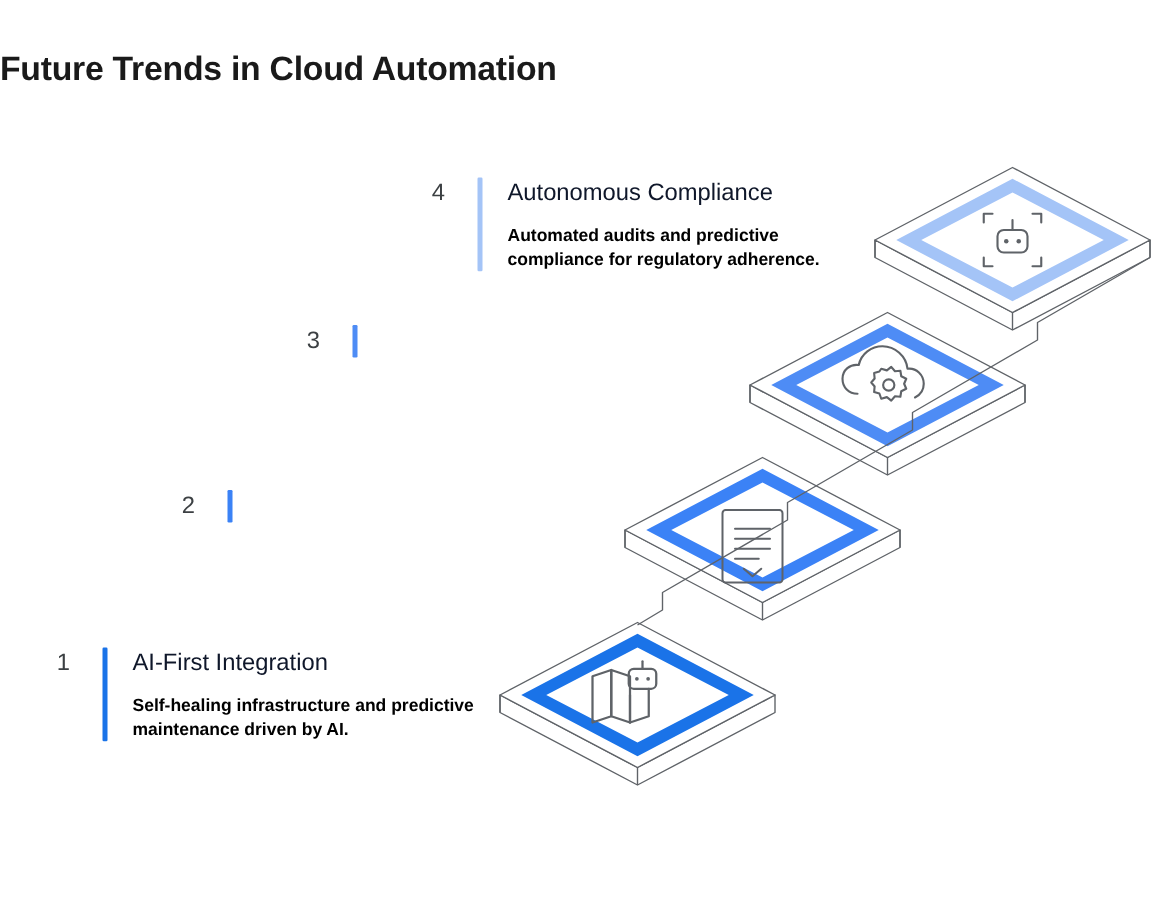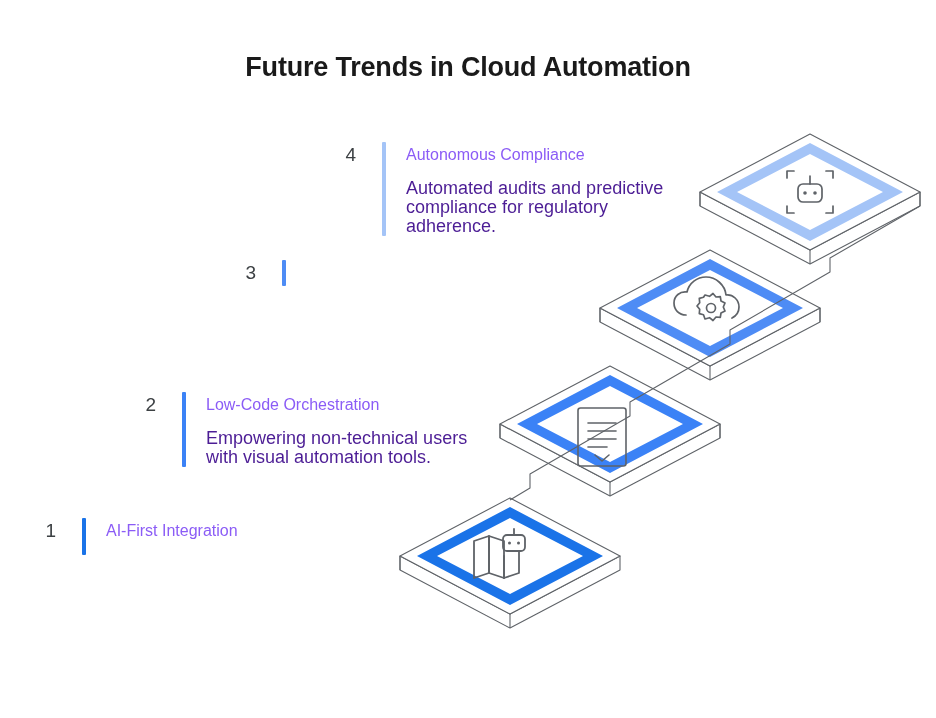--- a/index.html
+++ b/index.html
@@ -19,23 +19,22 @@
   #canvas {
     position: absolute;
     left: 0; top: 0;
     width: 936px;
     height: 718px;
   }
   
   #page-title {
     position: absolute;
     left: 0;
-    top: 52px;
-    width: 936px;
-    text-align: center;
+    top: 40px;
+    width: 936px;
     font-size: 27px;
     font-weight: bold;
     letter-spacing: -0.2px;
     color: #1a1a1a;
   }
   
   .step-block {
     position: absolute;
     display: flex;
     align-items: flex-start;
@@ -53,31 +52,31 @@
     width: 4px;
     border-radius: 1px;
     margin-left: 26px;
     margin-right: 20px;
     align-self: stretch;
   }
   .step-text {
     flex: 1 1 auto;
   }
   .step-heading {
-    font-size: 16px;
+    font-size: 19px;
     font-weight: 400;
-    color: #8b5cf6;
+    color: #0f172a;
     line-height: 26px;
     margin-bottom: 11px;
     white-space: nowrap;
   }
   .step-desc {
-    font-size: 18px;
-    font-weight: 400;
-    color: #4c1d95;
+    font-size: 14px;
+    font-weight: 700;
+    color: #000000;
     line-height: 19px;
   }
   
   #step-block-4 { left: 340px; top: 142px; width: 350px; }
   #step-block-3 { left: 240px; top: 260px; width: 350px; }
   #step-block-2 { left: 140px; top: 392px; width: 350px; }
   #step-block-1 { left: 40px;  top: 518px; width: 350px; }
 
   #step-block-4 .step-number,
   #step-block-3 .step-number,
@@ -222,27 +221,24 @@
   </div>
 
   <div class="step-block" id="step-block-3">
     <div class="step-number">3</div>
     <div class="accent-bar" style="background:#4e8cf5"></div>
   </div>
 
   <div class="step-block" id="step-block-2">
     <div class="step-number">2</div>
     <div class="accent-bar" style="background:#3b82f6"></div>
-    <div class="step-text">
-      <div class="step-heading">Low-Code Orchestration</div>
-      <div class="step-desc">Empowering non-technical users with visual automation tools.</div>
-    </div>
   </div>
 
   <div class="step-block" id="step-block-1">
     <div class="step-number">1</div>
     <div class="accent-bar" style="background:#1a73e8"></div>
     <div class="step-text">
       <div class="step-heading">AI-First Integration</div>
+      <div class="step-desc">Self-healing infrastructure and predictive maintenance driven by AI.</div>
     </div>
   </div>
 
 </div>
 
 </body></html>

